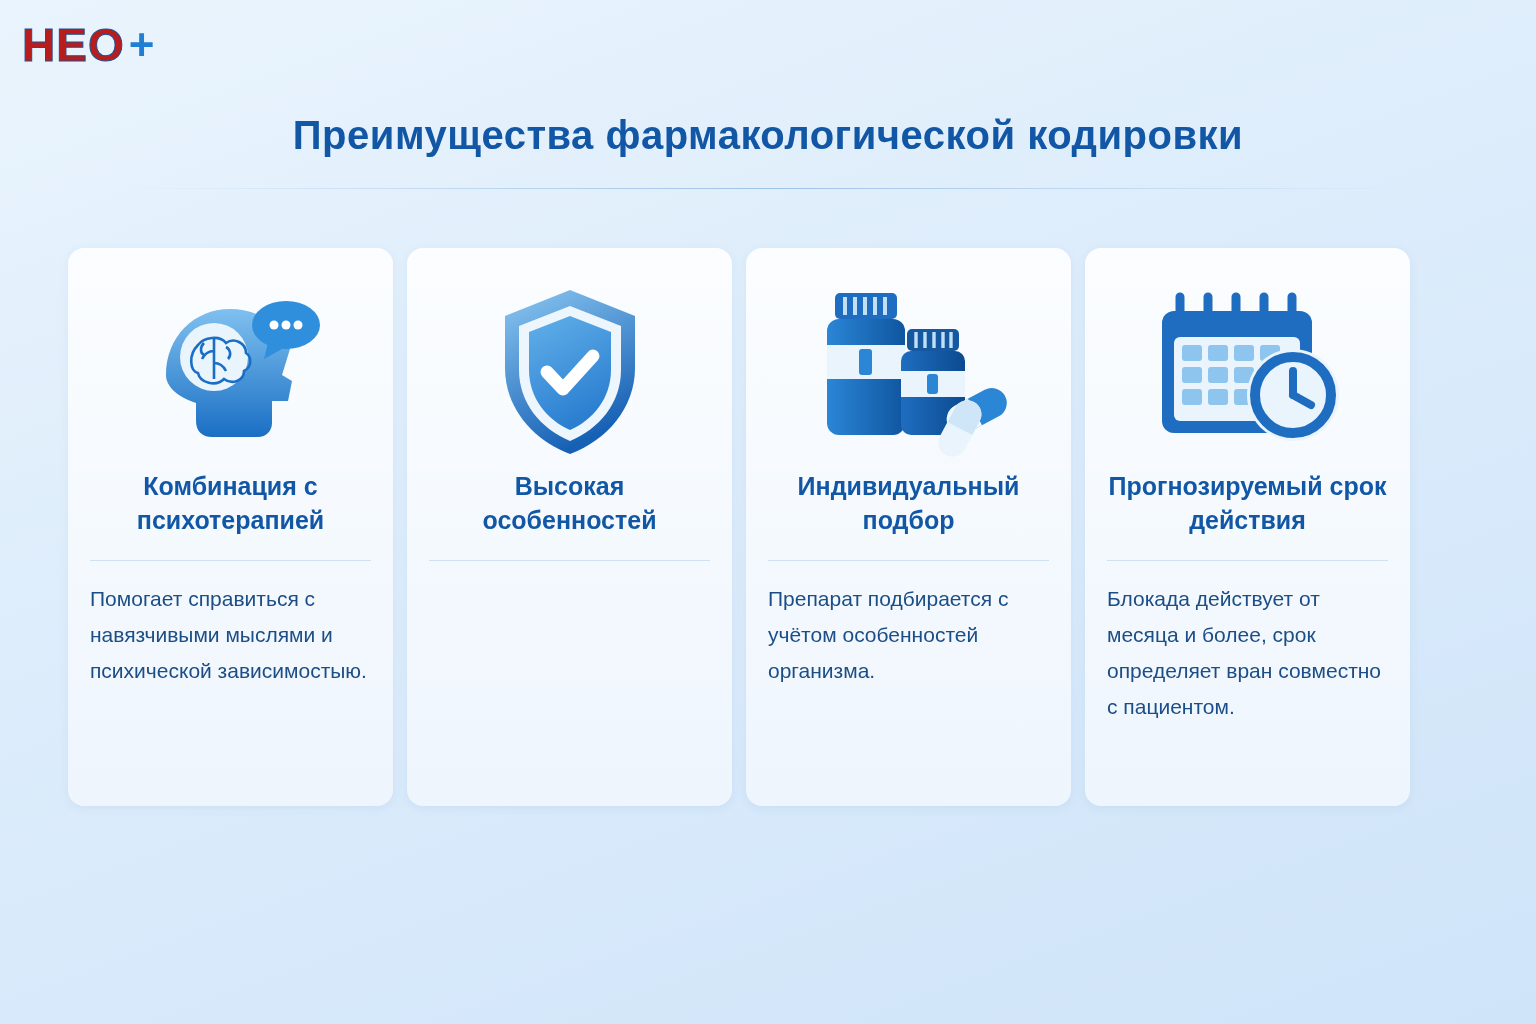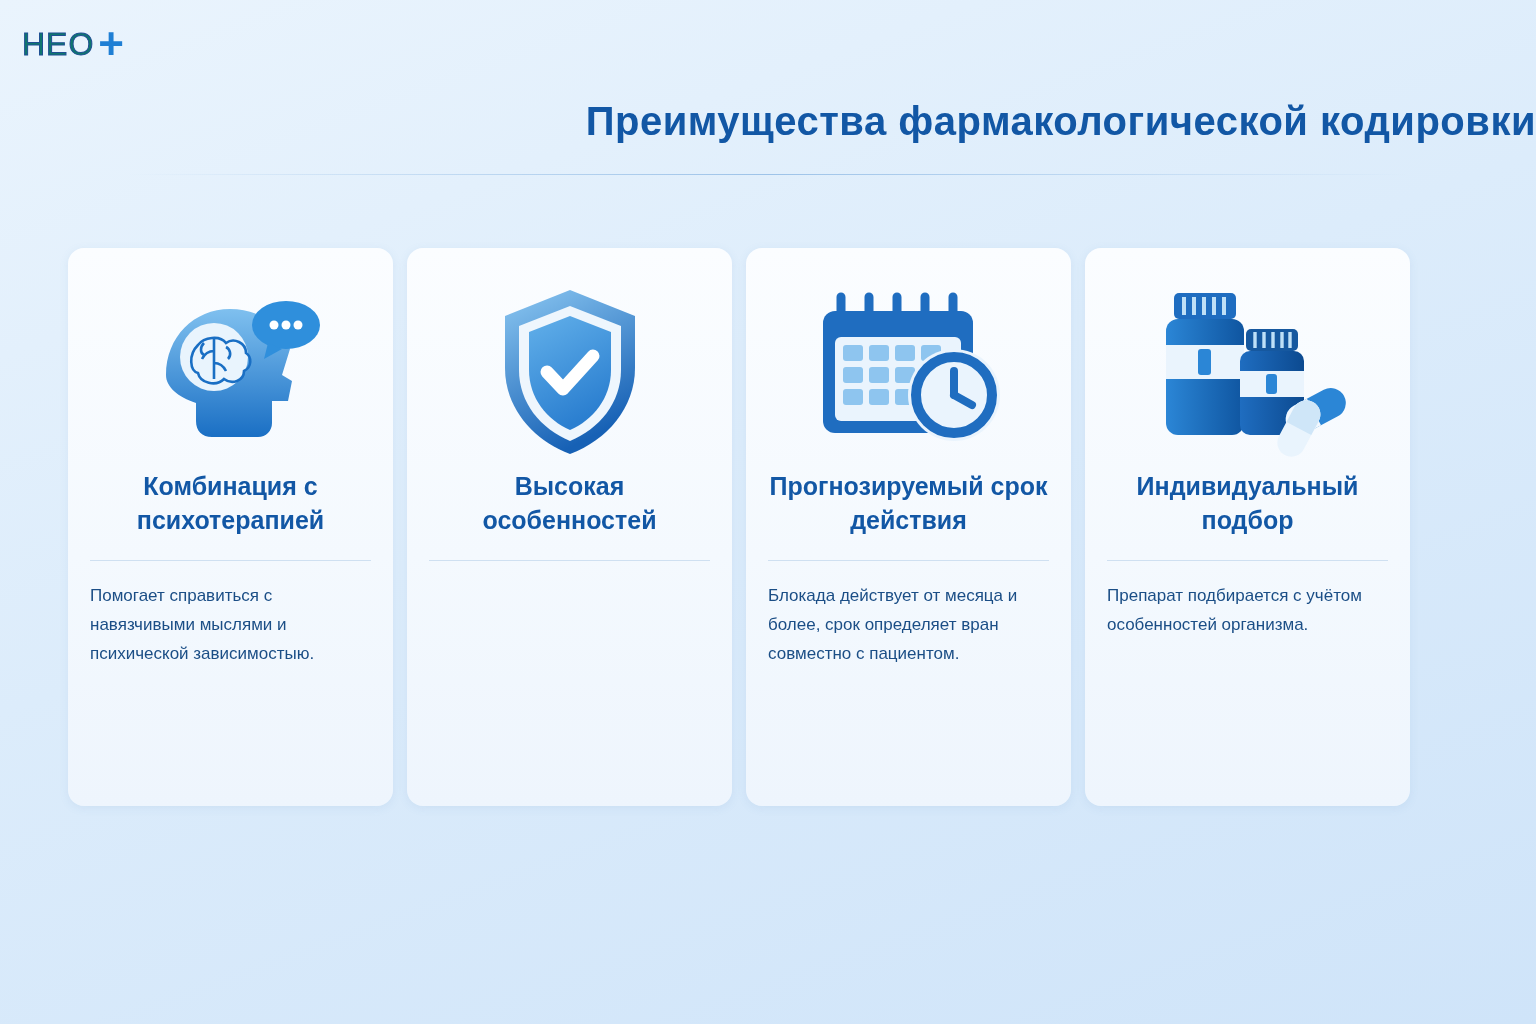--- a/index.html
+++ b/index.html
@@ -18,42 +18,42 @@
   
   .logo {
     position: absolute;
     top: 22px;
     left: 22px;
     display: flex;
     align-items: center;
     gap: 2px;
   }
   .logo-text {
-    font-size: 32px;
-    font-weight: normal;
+    font-size: 46px;
+    font-weight: bold;
     letter-spacing: 1px;
-    color: #0f766e;
+    color: #b91c1c;
     line-height: 1;
     -webkit-text-stroke: 1px #1f4f93;
   }
   .logo-plus {
     color: #1f7fd4;
     font-size: 44px;
     font-weight: bold;
     line-height: 1;
     margin-left: 2px;
   }
 
   
   .header {
     position: absolute;
-    top: 99px;
+    top: 113px;
     left: 0;
     width: 100%;
-    text-align: right;
+    text-align: center;
   }
   .header h1 {
     margin: 0;
     font-size: 40px;
     font-weight: bold;
     color: #1257a5;
     letter-spacing: 0.5px;
   }
   .header-rule {
     margin: 30px auto 0 auto;
@@ -99,21 +99,21 @@
     margin-top: 4px;
     min-height: 72px;
   }
   .card-rule {
     width: 100%;
     height: 1px;
     background: #cfe0f1;
     margin: 18px 0 20px 0;
   }
   .card-text {
-    font-size: 17px;
+    font-size: 21px;
     color: #1b4e86;
     line-height: 1.72;
     text-align: left;
     width: 100%;
   }
   .card-text.indent { padding-left: 6px; }
 </style>
 </head>
 <body>
 
@@ -170,20 +170,65 @@
           </linearGradient>
         </defs>
         <path d="M85 10L20 36v52c0 40 28 72 65 86 37-14 65-46 65-86V36z" fill="url(#g2)"></path>
         <path d="M85 26L34 46v44c0 33 22 59 51 71 29-12 51-38 51-71V46z" fill="#eef6fd"></path>
         <path d="M85 36L44 52v38c0 28 18 50 41 60 23-10 41-32 41-60V52z" fill="url(#g2b)"></path>
         <path d="M62 92l16 17 30-33" fill="none" stroke="#ffffff" stroke-width="13" stroke-linecap="round" stroke-linejoin="round"></path>
       </svg>
     </div>
     <div class="card-title">Высокая особенностей</div>
     <div class="card-rule"></div>
+  </div>
+
+  <div class="card">
+    <div class="icon-wrap">
+      <svg width="220" height="175" viewBox="0 0 220 175">
+        <defs>
+          <linearGradient id="g3" x1="0" y1="0" x2="1" y2="0">
+            <stop offset="0%" stop-color="#2b86d6"></stop>
+            <stop offset="100%" stop-color="#0f55a0"></stop>
+          </linearGradient>
+          <linearGradient id="g3b" x1="0" y1="0" x2="1" y2="0">
+            <stop offset="0%" stop-color="#1f6dc0"></stop>
+            <stop offset="100%" stop-color="#0c4a90"></stop>
+          </linearGradient>
+        </defs>
+
+        <rect x="36" y="10" width="62" height="26" rx="5" fill="#1f6dc0"></rect>
+        <g stroke="#bfe0f7" stroke-width="4">
+          <path d="M46 14v18M56 14v18M66 14v18M76 14v18M86 14v18"></path>
+        </g>
+        <rect x="28" y="36" width="78" height="116" rx="12" fill="url(#g3)"></rect>
+        <rect x="28" y="62" width="78" height="34" fill="#eaf4fd"></rect>
+        <rect x="60" y="66" width="13" height="26" rx="3" fill="#2b86d6"></rect>
+
+        <rect x="108" y="46" width="52" height="22" rx="5" fill="#16589f"></rect>
+        <g stroke="#bfe0f7" stroke-width="3.4">
+          <path d="M117 49v16M126 49v16M135 49v16M144 49v16M152 49v16"></path>
+        </g>
+        <rect x="102" y="68" width="64" height="84" rx="10" fill="url(#g3b)"></rect>
+        <rect x="102" y="88" width="64" height="26" fill="#eaf4fd"></rect>
+        <rect x="128" y="91" width="11" height="20" rx="3" fill="#2b86d6"></rect>
+
+        <g transform="rotate(-28 180 128)">
+          <rect x="146" y="112" width="64" height="30" rx="15" fill="#2b86d6"></rect>
+          <path d="M161 112h-0a15 15 0 0 0 0 30h15v-30z" fill="#f2f8fe"></path>
+        </g>
+        <g transform="rotate(-62 160 145)">
+          <rect x="130" y="132" width="60" height="28" rx="14" fill="#e9f4fd"></rect>
+          <path d="M176 132a14 14 0 0 1 0 28h-16v-28z" fill="#cfe6f8"></path>
+        </g>
+      </svg>
+    </div>
+    <div class="card-title">Индивидуальный подбор</div>
+    <div class="card-rule"></div>
+    <div class="card-text">Препарат подбирается с учётом особенностей организма.</div>
   </div>
 
   <div class="card">
     <div class="icon-wrap">
       <svg width="215" height="170" viewBox="0 0 215 170">
         <g stroke="#1f6dc0" stroke-width="9" stroke-linecap="round">
           <path d="M40 12v22M68 12v22M96 12v22M124 12v22M152 12v22"></path>
         </g>
         <rect x="22" y="26" width="150" height="122" rx="12" fill="#1f6dc0"></rect>
         <rect x="34" y="52" width="126" height="84" rx="6" fill="#eaf4fd"></rect>
@@ -206,58 +251,13 @@
           <path d="M153 86v24"></path>
           <path d="M153 110l18 10"></path>
         </g>
       </svg>
     </div>
     <div class="card-title">Прогнозируемый срок действия</div>
     <div class="card-rule"></div>
     <div class="card-text">Блокада действует от месяца и более, срок определяет вран совместно с пациентом.</div>
   </div>
 
-  <div class="card">
-    <div class="icon-wrap">
-      <svg width="220" height="175" viewBox="0 0 220 175">
-        <defs>
-          <linearGradient id="g3" x1="0" y1="0" x2="1" y2="0">
-            <stop offset="0%" stop-color="#2b86d6"></stop>
-            <stop offset="100%" stop-color="#0f55a0"></stop>
-          </linearGradient>
-          <linearGradient id="g3b" x1="0" y1="0" x2="1" y2="0">
-            <stop offset="0%" stop-color="#1f6dc0"></stop>
-            <stop offset="100%" stop-color="#0c4a90"></stop>
-          </linearGradient>
-        </defs>
-
-        <rect x="36" y="10" width="62" height="26" rx="5" fill="#1f6dc0"></rect>
-        <g stroke="#bfe0f7" stroke-width="4">
-          <path d="M46 14v18M56 14v18M66 14v18M76 14v18M86 14v18"></path>
-        </g>
-        <rect x="28" y="36" width="78" height="116" rx="12" fill="url(#g3)"></rect>
-        <rect x="28" y="62" width="78" height="34" fill="#eaf4fd"></rect>
-        <rect x="60" y="66" width="13" height="26" rx="3" fill="#2b86d6"></rect>
-
-        <rect x="108" y="46" width="52" height="22" rx="5" fill="#16589f"></rect>
-        <g stroke="#bfe0f7" stroke-width="3.4">
-          <path d="M117 49v16M126 49v16M135 49v16M144 49v16M152 49v16"></path>
-        </g>
-        <rect x="102" y="68" width="64" height="84" rx="10" fill="url(#g3b)"></rect>
-        <rect x="102" y="88" width="64" height="26" fill="#eaf4fd"></rect>
-        <rect x="128" y="91" width="11" height="20" rx="3" fill="#2b86d6"></rect>
-
-        <g transform="rotate(-28 180 128)">
-          <rect x="146" y="112" width="64" height="30" rx="15" fill="#2b86d6"></rect>
-          <path d="M161 112h-0a15 15 0 0 0 0 30h15v-30z" fill="#f2f8fe"></path>
-        </g>
-        <g transform="rotate(-62 160 145)">
-          <rect x="130" y="132" width="60" height="28" rx="14" fill="#e9f4fd"></rect>
-          <path d="M176 132a14 14 0 0 1 0 28h-16v-28z" fill="#cfe6f8"></path>
-        </g>
-      </svg>
-    </div>
-    <div class="card-title">Индивидуальный подбор</div>
-    <div class="card-rule"></div>
-    <div class="card-text">Препарат подбирается с учётом особенностей организма.</div>
-  </div>
-
 </div>
 
 </body></html>

